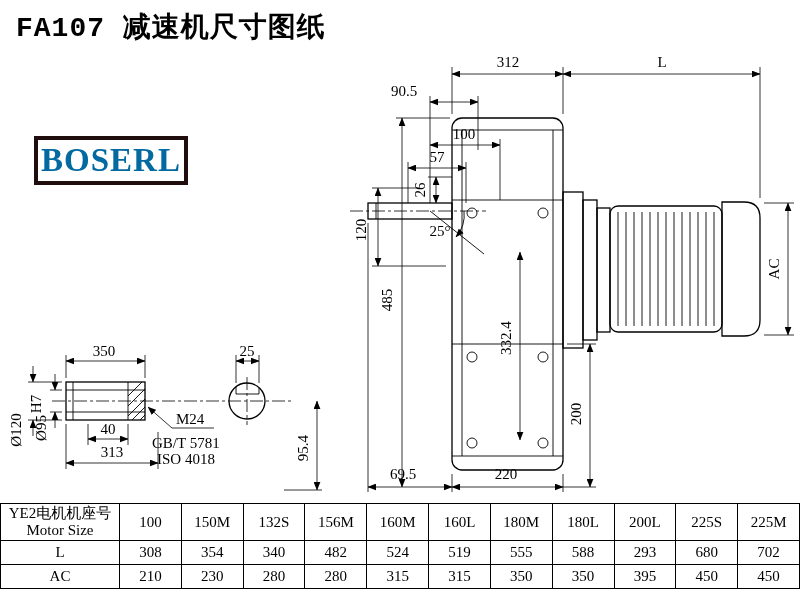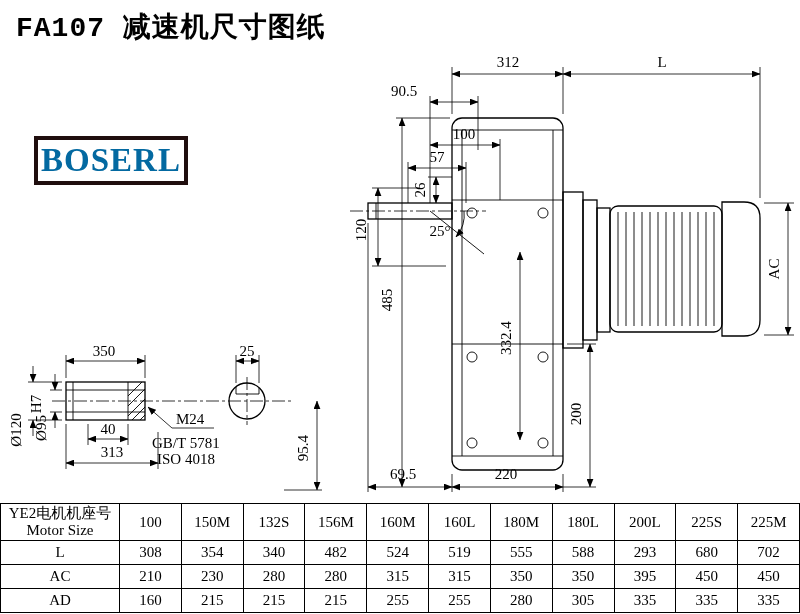--- a/index.html
+++ b/index.html
@@ -244,29 +244,15 @@
         <td>280</td>
         <td>280</td>
         <td>315</td>
         <td>315</td>
         <td>350</td>
         <td>350</td>
         <td>395</td>
         <td>450</td>
         <td>450</td>
       </tr>
-      <tr>
-        <td>AD</td>
-        <td>160</td>
-        <td>215</td>
-        <td>215</td>
-        <td>215</td>
-        <td>255</td>
-        <td>255</td>
-        <td>280</td>
-        <td>305</td>
-        <td>335</td>
-        <td>335</td>
-        <td>335</td>
-      </tr>
     </tbody>
   </table>
 </div>
 
 </body></html>

